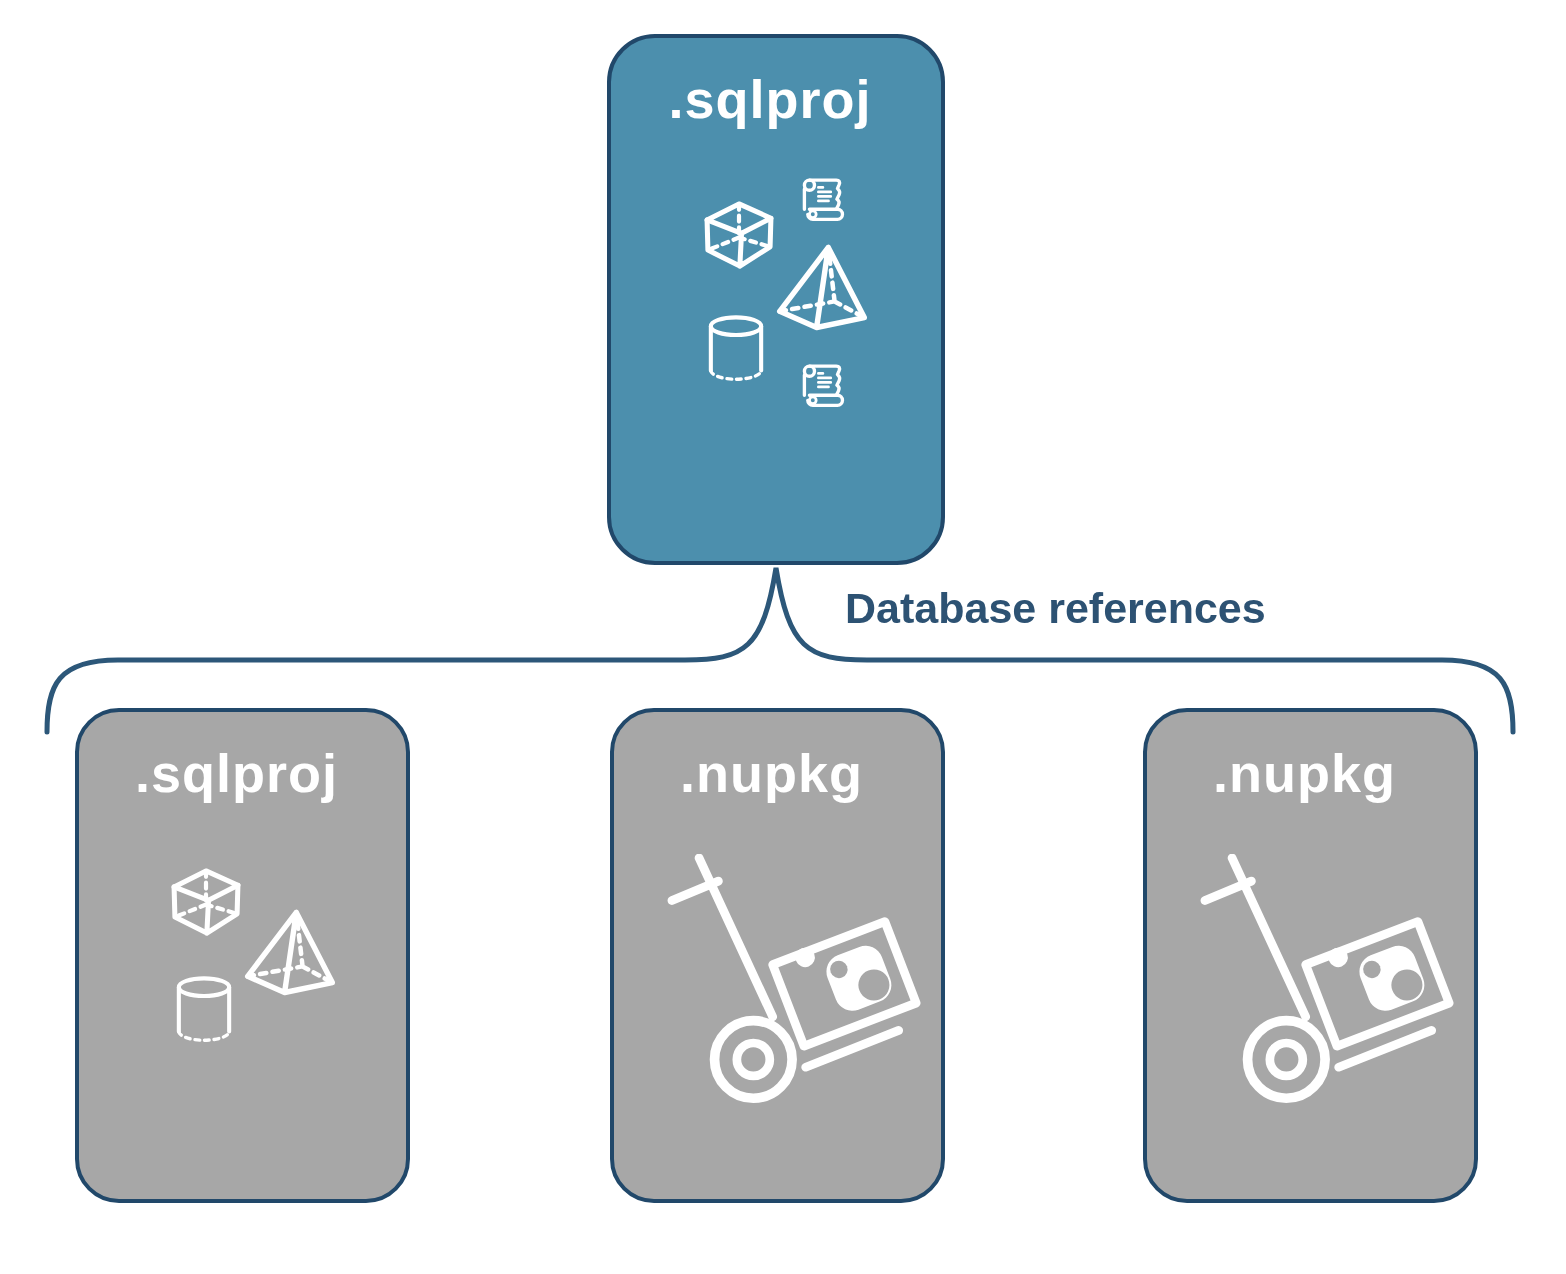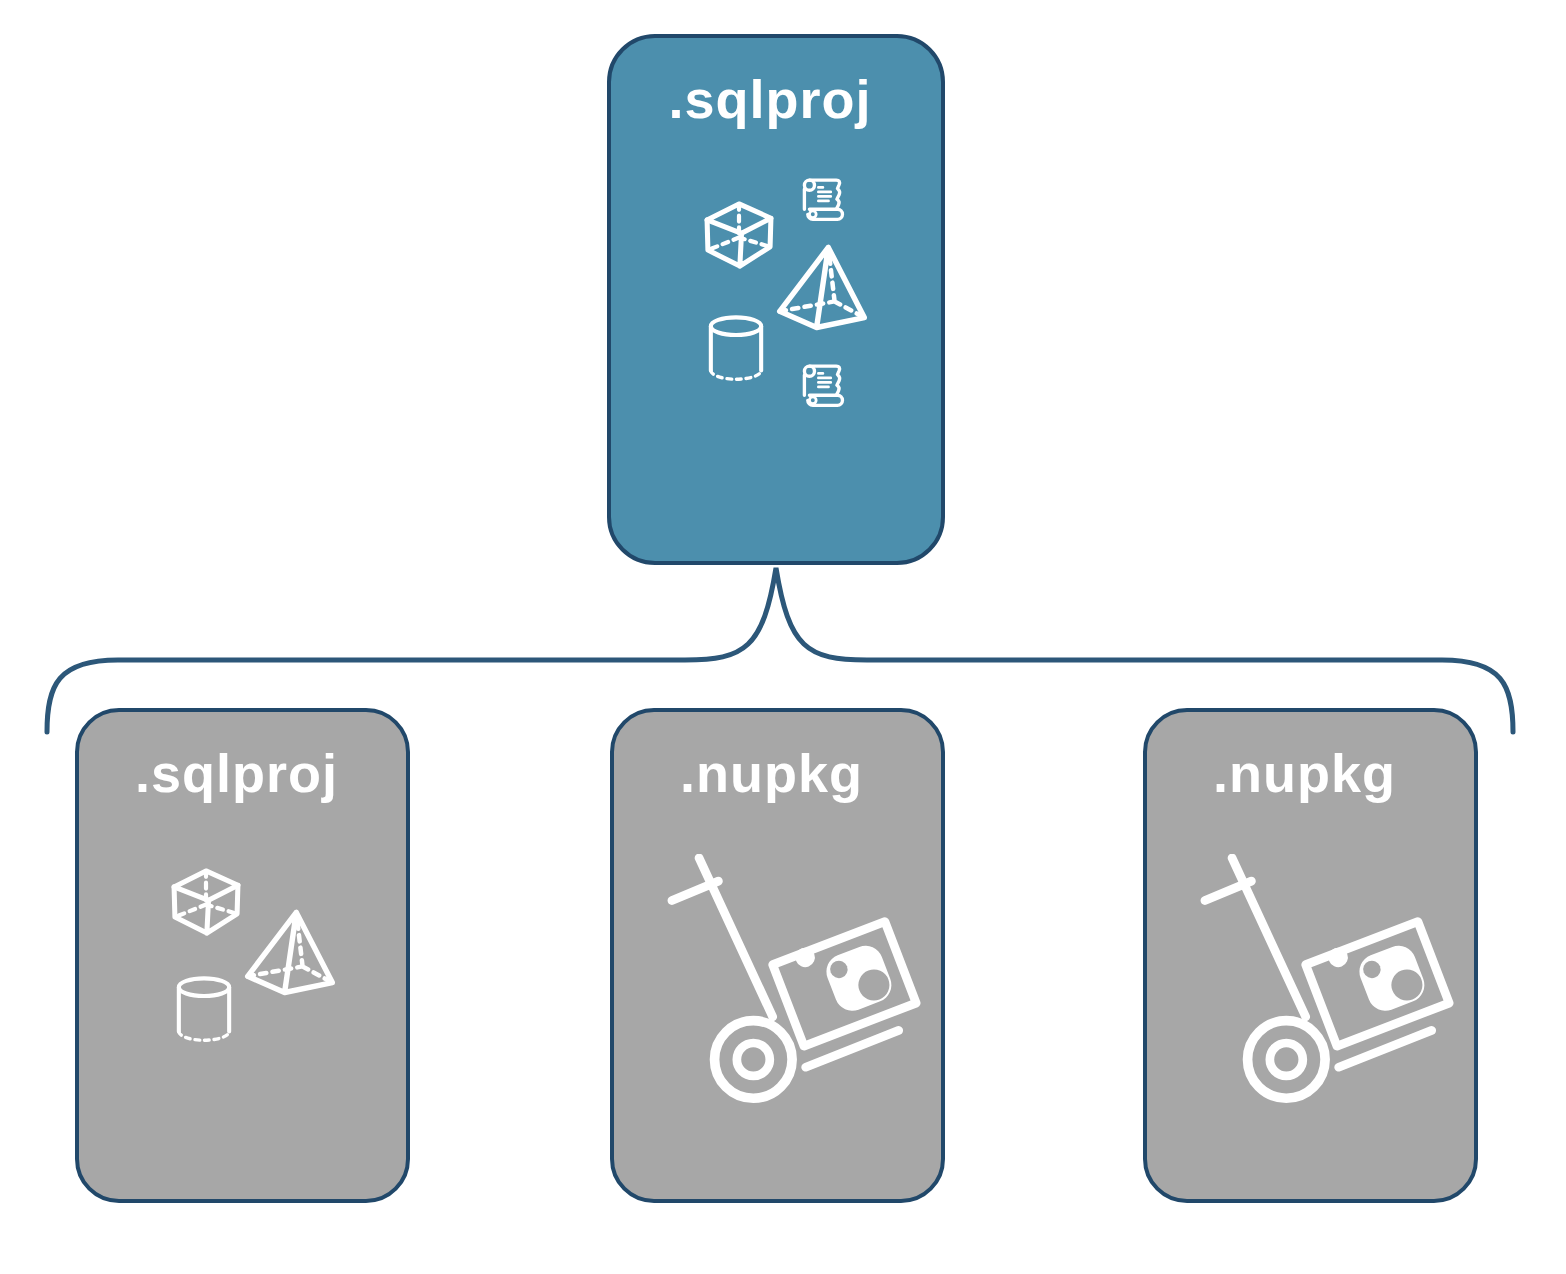--- a/index.html
+++ b/index.html
@@ -74,20 +74,21 @@
 </style>
 </head>
 <body>
 
 <div class="canvas">
 
   <svg class="brace-svg" viewBox="0 0 1566 1274">
     <path class="brace-path" d="M47,732 C47,685 58,660 118,660 L685,660 C745,660 763,648 776,568 C789,648 807,660 867,660 L1442,660 C1502,660 1513,685 1513,732"></path>
   </svg>
 
+  <div class="connector-label">Database references</div>
 
   <div class="node node-root">
     <div class="node-title">.sqlproj</div>
 
     <svg class="icon" style="left:85px;top:155px;width:86px;height:84px" viewBox="0 0 100 100">
       <path class="ic" stroke-width="6" d="M12,32 L50,13 L88,30 L53,48 Z"></path>
       <path class="ic" stroke-width="6" d="M12,32 L13,68 L51,87 M88,30 L87,64 L51,87 M53,48 L51,87"></path>
       <path class="ic ic-dash" stroke-width="5" d="M50,13 L50,53 M50,53 L13,68 M50,53 L87,64"></path>
     </svg>
 

